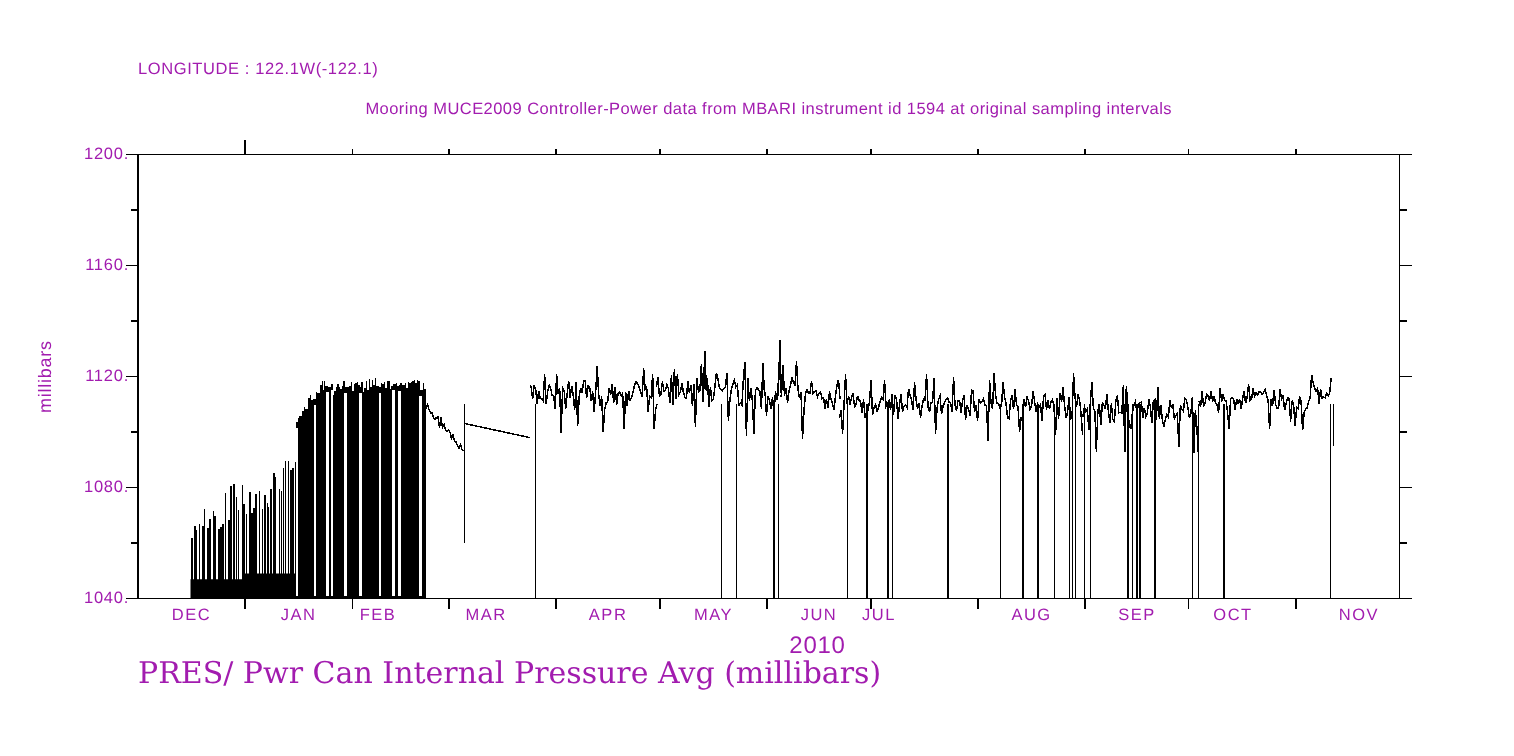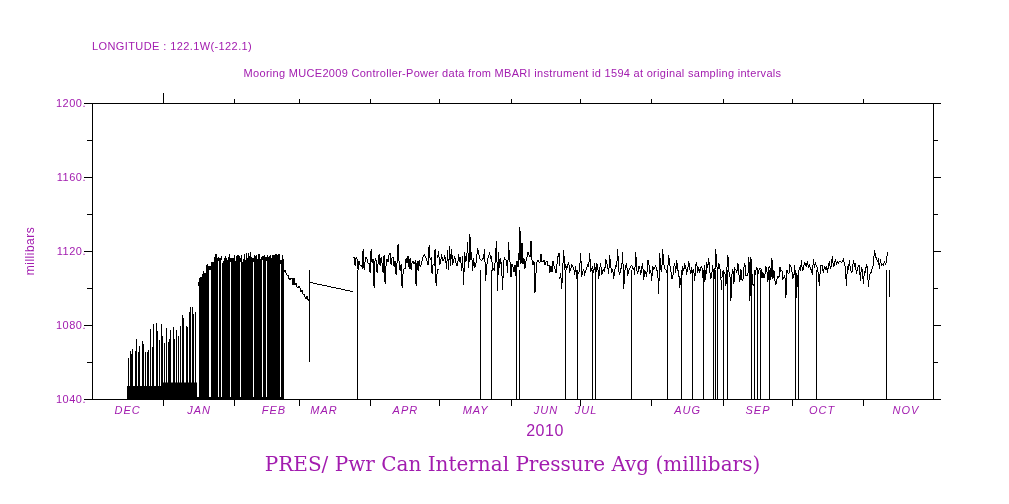--- a/index.html
+++ b/index.html
@@ -4,23 +4,23 @@
 <style>
   html,body{margin:0;padding:0;background:#ffffff;}
   #screen{
     position:relative;width:1009px;height:504px;background:#ffffff;
     font-family:"Liberation Sans",sans-serif;color:#a21caf;overflow:hidden;padding-left:16px;
   }
   #loc-block{position:absolute;left:92px;top:14px;font-size:11px;line-height:13px;letter-spacing:.4px;white-space:pre;}
   #main-title{position:absolute;left:92px;top:67px;width:841px;text-align:center;font-size:11px;letter-spacing:.3px;white-space:nowrap;}
   .ytick{position:absolute;left:26px;width:60px;text-align:right;font-size:11px;letter-spacing:.5px;}
   #ylabel{position:absolute;left:30px;top:251px;transform:translate(-50%,-50%) rotate(-90deg);font-size:12px;letter-spacing:.5px;white-space:nowrap;}
-  .mon{position:absolute;top:404px;width:70px;text-align:center;font-size:11px;letter-spacing:1px;font-style:italic;}
+  .mon{position:absolute;top:404px;width:70px;text-align:center;font-size:11px;letter-spacing:1px;}
   #yearlabel{position:absolute;left:545px;top:422px;transform:translateX(-50%);font-size:16px;letter-spacing:.5px;}
-  #footer-title{position:absolute;left:92px;top:452px;width:841px;text-align:center;
+  #footer-title{position:absolute;left:92px;top:436px;width:841px;text-align:left;
     font-family:"DejaVu Serif","Liberation Serif",serif;font-size:20px;white-space:nowrap;}
   #chart-svg{position:absolute;left:0;top:0;}
 </style>
 </head>
 <body>
 
 <div id="screen">
 
   <div id="loc-block">
     <div>LONGITUDE : 122.1W(-122.1)</div>
@@ -31,21 +31,21 @@
   <div id="ylabel">millibars</div>
 
   <div class="ytick" style="top:393px">1040.</div>
   <div class="ytick" style="top:319px">1080.</div>
   <div class="ytick" style="top:245px">1120.</div>
   <div class="ytick" style="top:171px">1160.</div>
   <div class="ytick" style="top:97px">1200.</div>
 
   <span class="mon" style="left:92.7px">DEC</span>
   <span class="mon" style="left:164.1px">JAN</span>
-  <span class="mon" style="left:239px">FEB</span>
+  <span class="mon" style="left:217px">FEB</span>
   <span class="mon" style="left:289px">MAR</span>
   <span class="mon" style="left:370.4px">APR</span>
   <span class="mon" style="left:440.7px">MAY</span>
   <span class="mon" style="left:511.0px">JUN</span>
   <span class="mon" style="left:551px">JUL</span>
   <span class="mon" style="left:652.7px">AUG</span>
   <span class="mon" style="left:723.0px">SEP</span>
   <span class="mon" style="left:787px">OCT</span>
   <span class="mon" style="left:871px">NOV</span>
 

